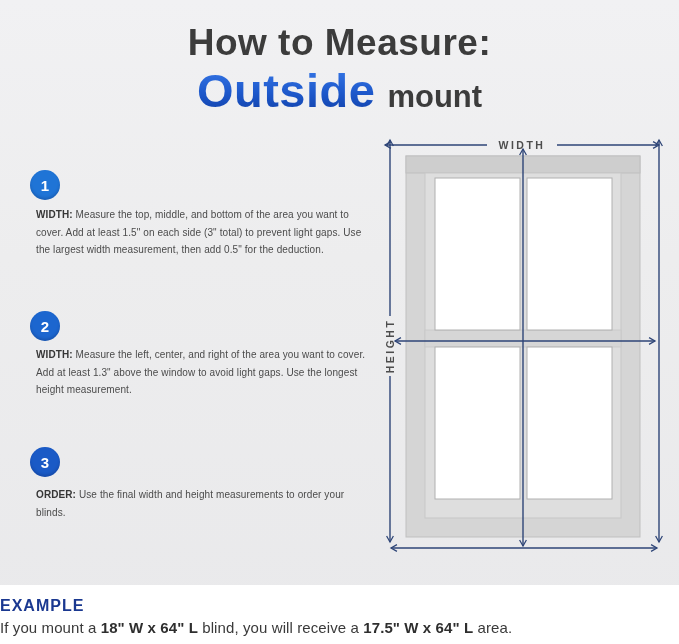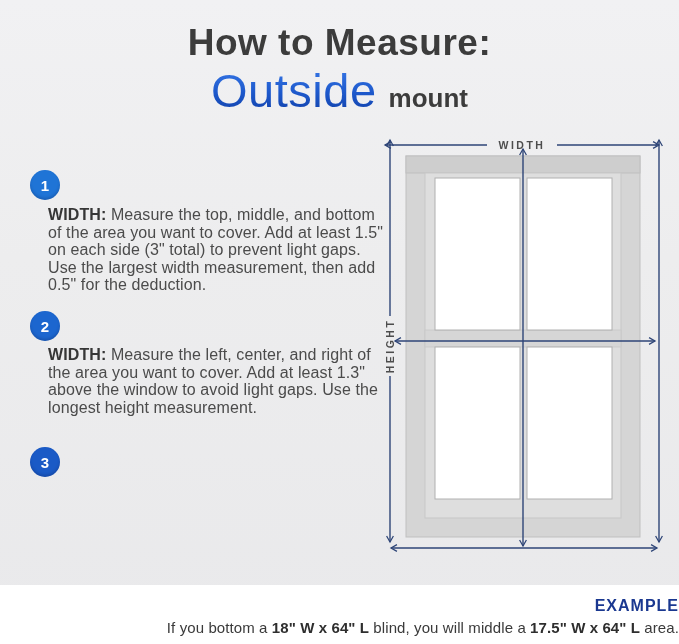--- a/index.html
+++ b/index.html
@@ -15,60 +15,60 @@
   
   .title-block {
     position: absolute; top: 22px; left: 0; width: 100%;
     text-align: center; color: #3c3c3c;
   }
   .title-line1 {
     font-size: 37px; font-weight: 700; letter-spacing: 0.5px; line-height: 42px;
   }
   .title-line2 { margin-top: 1px; line-height: 52px; white-space: nowrap; }
   .title-highlight {
-    font-size: 47px; font-weight: 400; letter-spacing: 0.5px;
+    font-size: 47px; font-weight: 700; letter-spacing: 0.5px;
     color: #1d55c8;
     background: linear-gradient(180deg, #3a7bea 0%, #1d58cb 55%, #0f3da4 100%);
     -webkit-background-clip: text; background-clip: text;
   }
   @supports (-webkit-background-clip: text) {
     .title-highlight { -webkit-text-fill-color: transparent; }
   }
-  .title-suffix { font-size: 26px; font-weight: 600; color: #3c3c3c; margin-left: 12px; }
+  .title-suffix { font-size: 31px; font-weight: 600; color: #3c3c3c; margin-left: 12px; }
 
   
   .step-circle {
     position: absolute; left: 30px;
     width: 30px; height: 30px; border-radius: 50%;
     color: #ffffff; font-size: 15px; font-weight: 700;
     display: flex; align-items: center; justify-content: center;
     background: #1d6bd1;
     box-shadow: inset 0 -2px 3px rgba(0,0,40,0.18);
   }
   #circle-1 { top: 170px; background: #1f74d6; }
   #circle-2 { top: 311px; background: #1c66cf; }
   #circle-3 { top: 447px; background: #1a5ac6; }
 
   .step-text {
-    position: absolute; left: 48px; width: 338px;
-    font-size: 16px; line-height: 17.5px; color: #4b4b4b;
+    position: absolute; left: 36px; width: 338px;
+    font-size: 10px; line-height: 17.5px; color: #4b4b4b;
     letter-spacing: 0.1px;
   }
   .step-text strong { color: #363636; font-weight: 700; }
   #text-1 { top: 206px; }
   #text-2 { top: 346px; }
   #text-3 { top: 486px; }
 
   
   .diagram { position: absolute; left: 375px; top: 130px; width: 300px; height: 430px; }
 
   
   .footer {
     position: absolute; left: 0; bottom: 0; width: 100%; height: 59px;
-    background: #ffffff; text-align: right; padding-top: 12px;
+    background: #ffffff; text-align: left; padding-top: 12px;
   }
   .example-heading {
     font-size: 16px; font-weight: 700; letter-spacing: 1px; color: #1a3890;
   }
   .example-line { margin-top: 4px; font-size: 15px; color: #3a3a3a; letter-spacing: 0.1px; }
   .example-line b { font-weight: 700; color: #2e2e2e; }
 </style>
 </head>
 <body>
 
@@ -91,20 +91,24 @@
     <span>2</span>
   </div>
   <p class="step-text" id="text-2">
     <strong>WIDTH:</strong>
     <span>Measure the left, center, and right of the area you want to cover. Add at least 1.3" above the window to avoid light gaps. Use the longest height measurement.</span>
   </p>
 
   <div class="step-circle" id="circle-3">
     <span>3</span>
   </div>
+  <p class="step-text" id="text-3">
+    <strong>ORDER:</strong>
+    <span>Use the final width and height measurements to order your blinds.</span>
+  </p>
 
   <svg class="diagram" viewBox="0 0 300 430">
     <defs>
       <marker id="chev" viewBox="0 0 10 10" refX="8" refY="5" markerWidth="8.5" markerHeight="8.5" orient="auto-start-reverse" markerUnits="userSpaceOnUse">
         <path d="M1 1 L8 5 L1 9" fill="none" stroke="#2e4577" stroke-width="1.5"></path>
       </marker>
     </defs>
 
     <g>
       <rect x="31" y="26" width="234" height="381" fill="#d5d5d5" stroke="#bfbfbf" stroke-width="1"></rect>
@@ -133,16 +137,16 @@
 
       <line x1="284" y1="10" x2="284" y2="412" marker-start="url(#chev)" marker-end="url(#chev)"></line>
     </g>
 
     <text x="147" y="19" text-anchor="middle" font-size="10.5" font-weight="600" letter-spacing="2.5" fill="#4d4d4d">WIDTH</text>
     <text transform="translate(19,216) rotate(-90)" text-anchor="middle" font-size="10.5" font-weight="600" letter-spacing="2.5" fill="#4d4d4d">HEIGHT</text>
   </svg>
 
   <div class="footer">
     <div class="example-heading">EXAMPLE</div>
-    <div class="example-line"><span>If you bottom a </span><b>18" W x 64" L</b><span> blind, you will middle a </span><b>17.5" W x 64" L</b><span> area.</span></div>
+    <div class="example-line"><span>If you mount a </span><b>18" W x 64" L</b><span> blind, you will receive a </span><b>17.5" W x 64" L</b><span> area.</span></div>
   </div>
 
 </div>
 
 </body></html>

